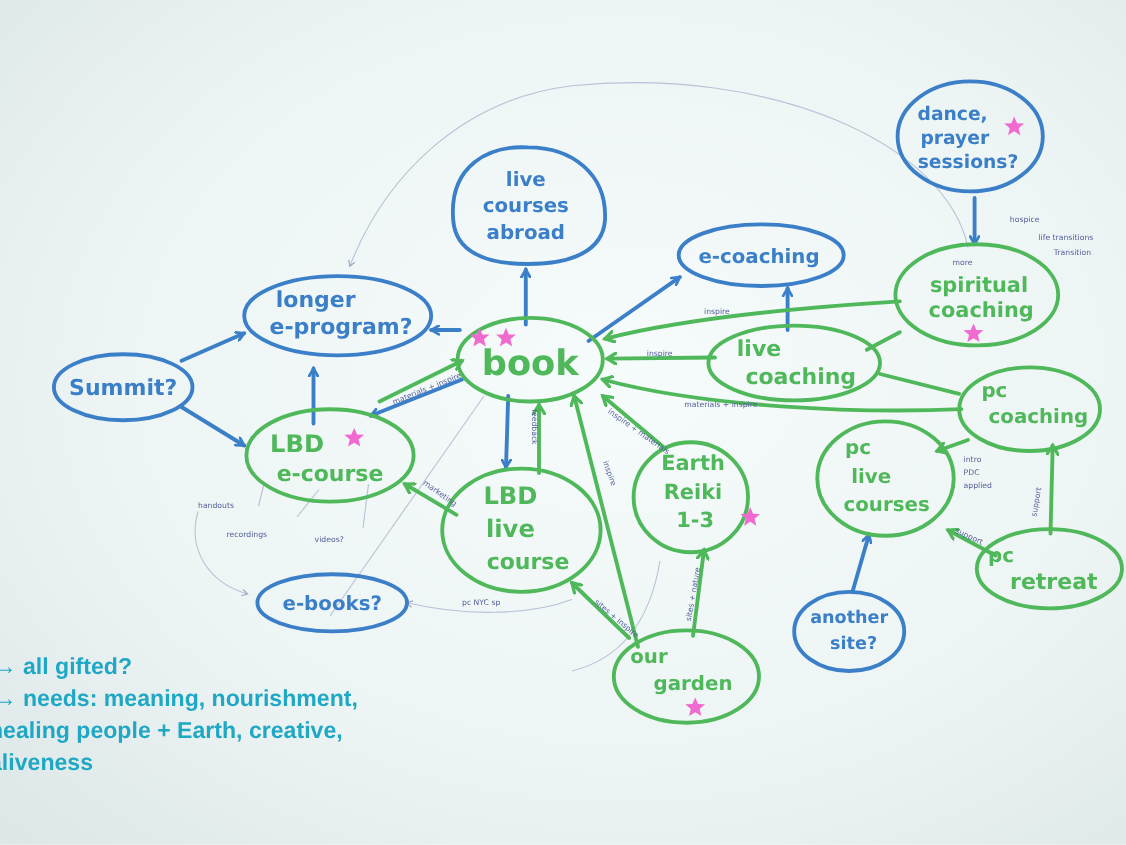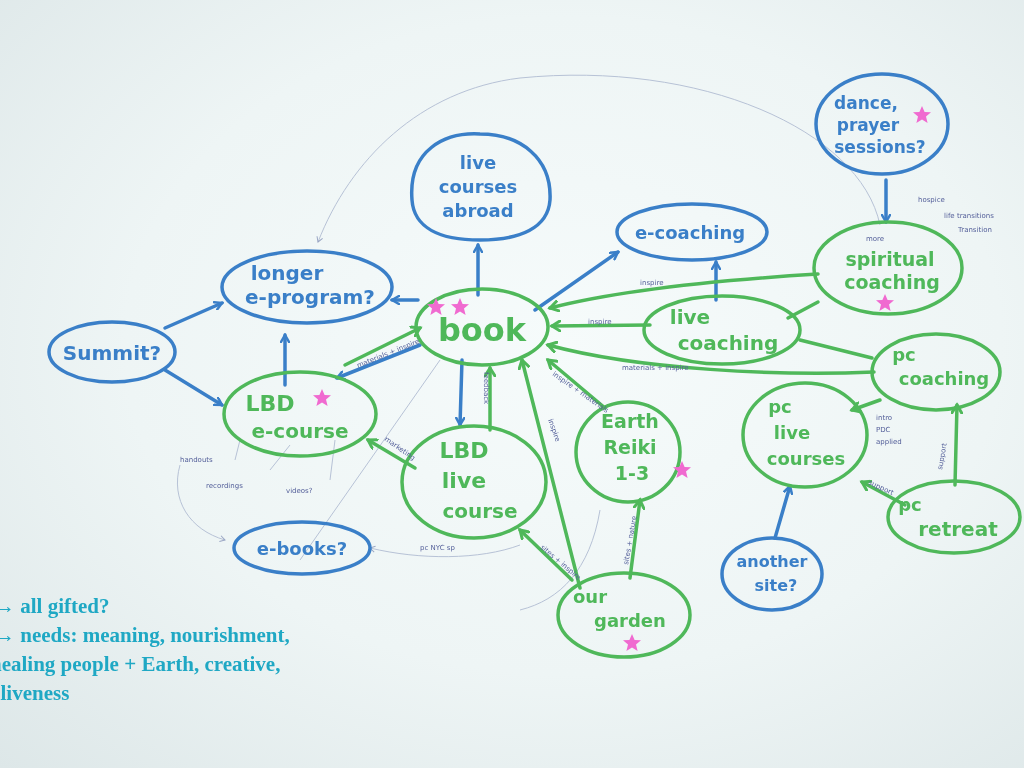--- a/index.html
+++ b/index.html
@@ -14,21 +14,21 @@
       font-family: "DejaVu Sans", sans-serif;
       font-weight: bold;
       text-anchor: middle;
       dominant-baseline: middle;
     }
     .blue-txt { fill: #3a7fc8; }
     .green-txt { fill: #4fb85a; }
     .note { font-family: "DejaVu Sans", sans-serif; font-size: 7px; fill: #55609a; }
     .footnote {
       position: absolute; left: 0; top: 592px; width: 560px;
-      font-family: Liberation Serif, serif; font-weight: bold;
+      font-family: Liberation Sans, sans-serif; font-weight: bold;
       color: #1fa8c4; font-size: 21px; line-height: 29px; white-space: nowrap;
     }
     .footnote div { margin-left: -6px; }
   </style>
 </head>
 <body>
 
 <svg id="board" viewBox="0 0 1024 768" xmlns="http://www.w3.org/2000/svg">
   <defs>
     <marker id="arB" markerWidth="10" markerHeight="10" refX="8" refY="5" orient="auto" markerUnits="userSpaceOnUse">

